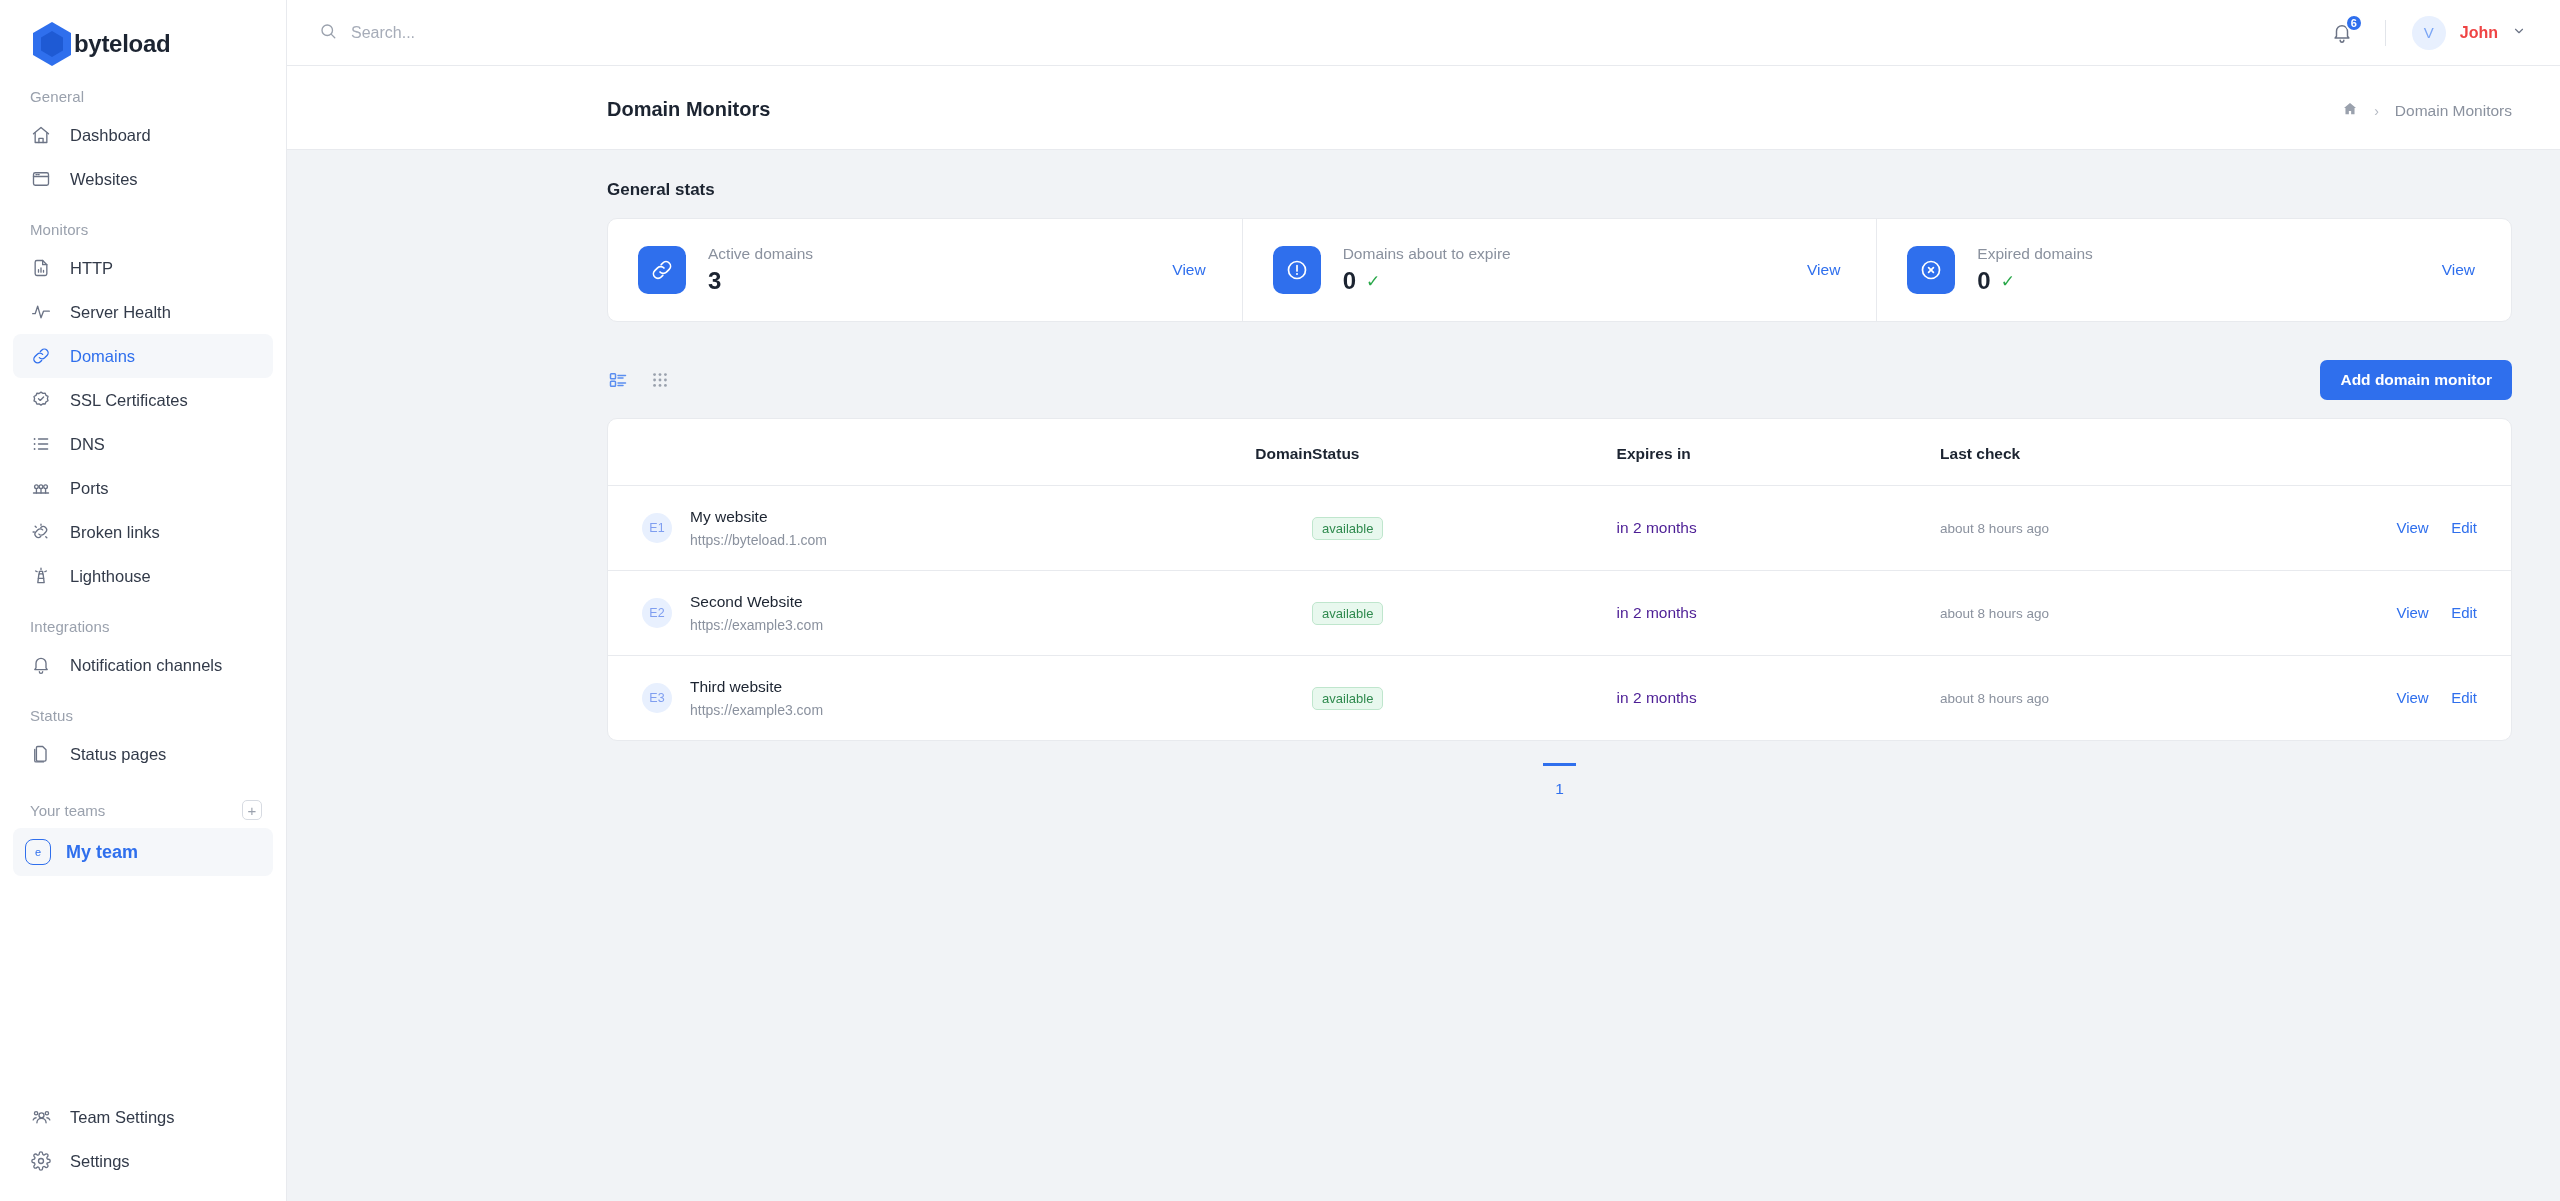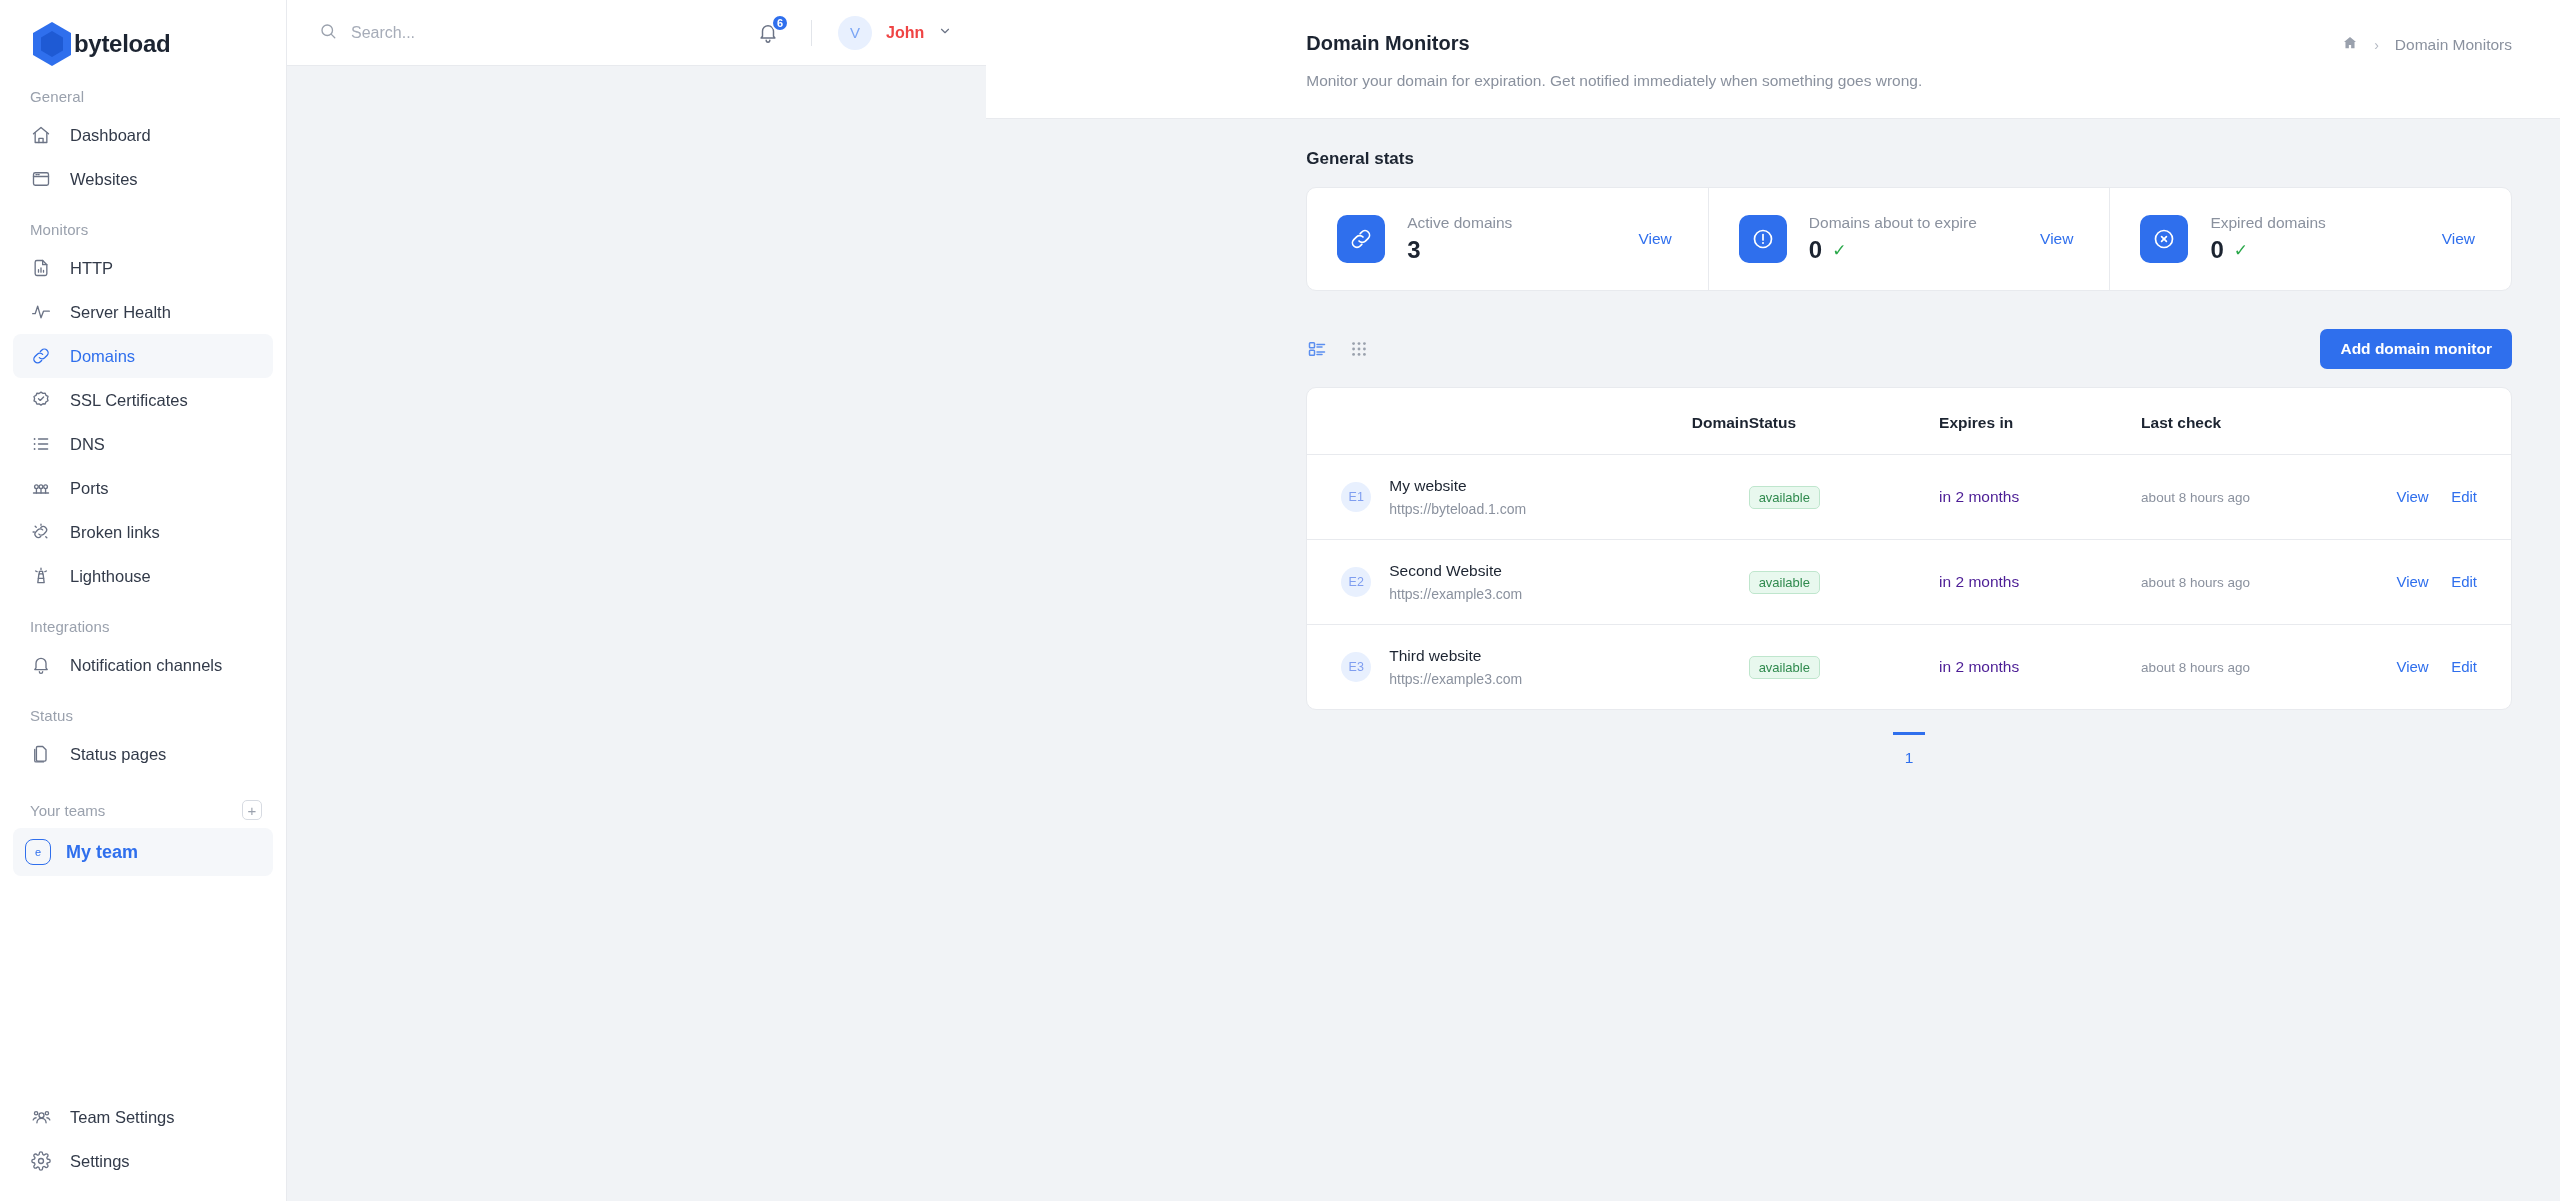--- a/index.html
+++ b/index.html
@@ -64,21 +64,21 @@
   .team-badge {
     width: 26px; height: 26px; border-radius: 8px; border: 1.4px solid #2f6fed;
     color: #2f6fed; font-size: 11px; display: flex; align-items: center; justify-content: center;
     flex: 0 0 26px;
   }
   .team-name { color: #2f6fed; font-size: 18px; font-weight: bold; }
 
   .sidebar-bottom { padding-bottom: 18px; }
 
   
-  .main { flex: 1 1 auto; display: flex; flex-direction: row; min-width: 0; }
+  .main { flex: 1 1 auto; display: flex; flex-direction: column; min-width: 0; }
   .topbar {
     height: 66px; background: #fff; border-bottom: 1px solid #e8eaee;
     display: flex; align-items: center; padding: 0 34px 0 32px; flex: 0 0 66px;
   }
   .search-wrap { display: flex; align-items: center; gap: 14px; flex: 1 1 auto; }
   .search-input {
     border: none; outline: none; font-size: 16px; color: #6b7385;
     font-family: "Liberation Sans", sans-serif; background: transparent; width: 400px;
   }
   .search-input::placeholder { color: #a6acb8; }
@@ -396,21 +396,20 @@
           </span>
         </div>
       </div>
     </header>
 
     <div class="content">
 
       <div class="page-head">
         <div class="page-head-inner">
           <div class="page-title">Domain Monitors</div>
-          <div class="page-sub">Monitor your domain for expiration. Get notified immediately when something goes wrong.</div>
           <div class="breadcrumb">
             <span>
               <svg width="16" height="16" viewBox="0 0 24 24" fill="#9aa1ad">
                   <path d="M12 3 3 10.5h2.2V20h5.1v-5h3.4v5h5.1v-9.5H21z"></path>
                 </svg>
             </span>
             <span class="chev">›</span>
             <span>Domain Monitors</span>
           </div>
         </div>

